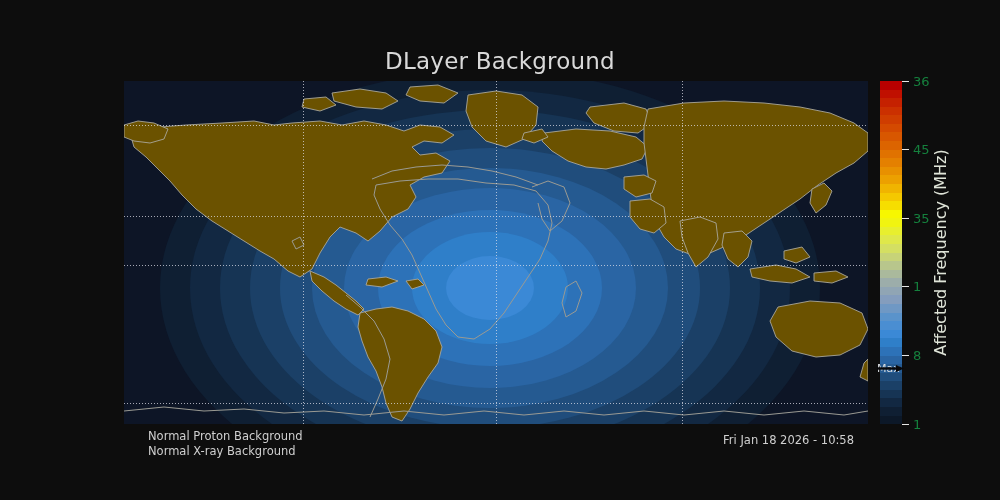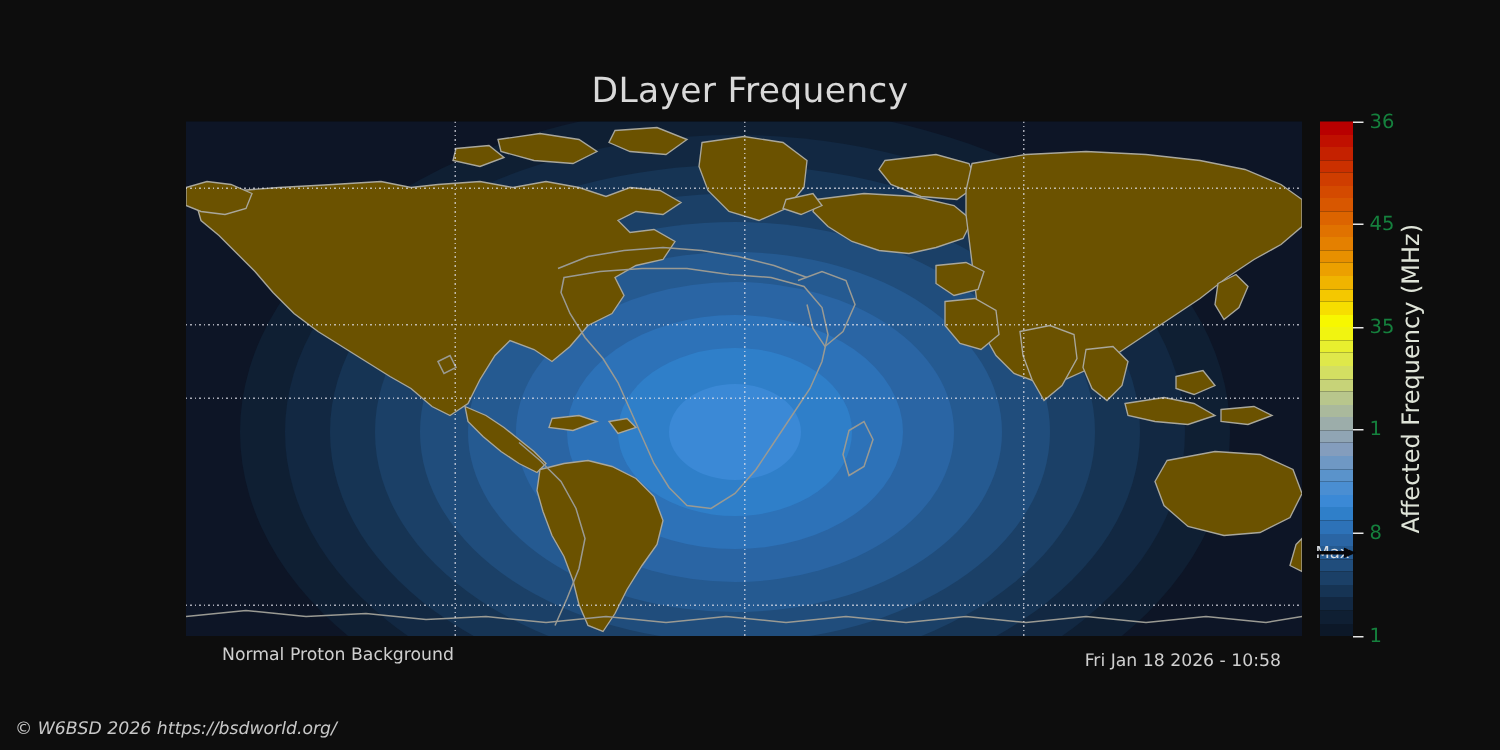--- a/index.html
+++ b/index.html
@@ -177,21 +177,21 @@
     font-size: 11.5px;
     font-style: italic;
     white-space: nowrap;
   }
 </style>
 </head>
 <body>
 
 <div id="app">
 
-  <div class="title">DLayer Frequency</div>
+  <div class="title">DLayer Background</div>
 
   <div class="map-frame">
 
     <div class="map-layer">
       <svg class="map-svg" viewBox="0 0 744 343" preserveAspectRatio="none">
         <defs>
           <clipPath id="clipMap">
               <rect x="0" y="0" width="744" height="343"></rect>
             </clipPath>
 
@@ -408,18 +408,18 @@
   <div class="max-marker">
     <div class="max-label">Max</div>
     <svg class="max-arrow" viewBox="0 0 27 7">
       <line x1="0" y1="3.5" x2="20" y2="3.5" stroke="#07070a" stroke-width="2.4"></line>
       <polygon points="19,0 27,3.5 19,7" fill="#07070a"></polygon>
     </svg>
   </div>
 
   <div class="notes">
     <div>Normal Proton Background</div>
+    <div>Normal X-ray Background</div>
   </div>
 
   <div class="stamp">Fri Jan 18 2026 - 10:58</div>
 
-  <div class="copyright">© W6BSD 2026 https://bsdworld.org/</div>
 </div>
 
 </body></html>

